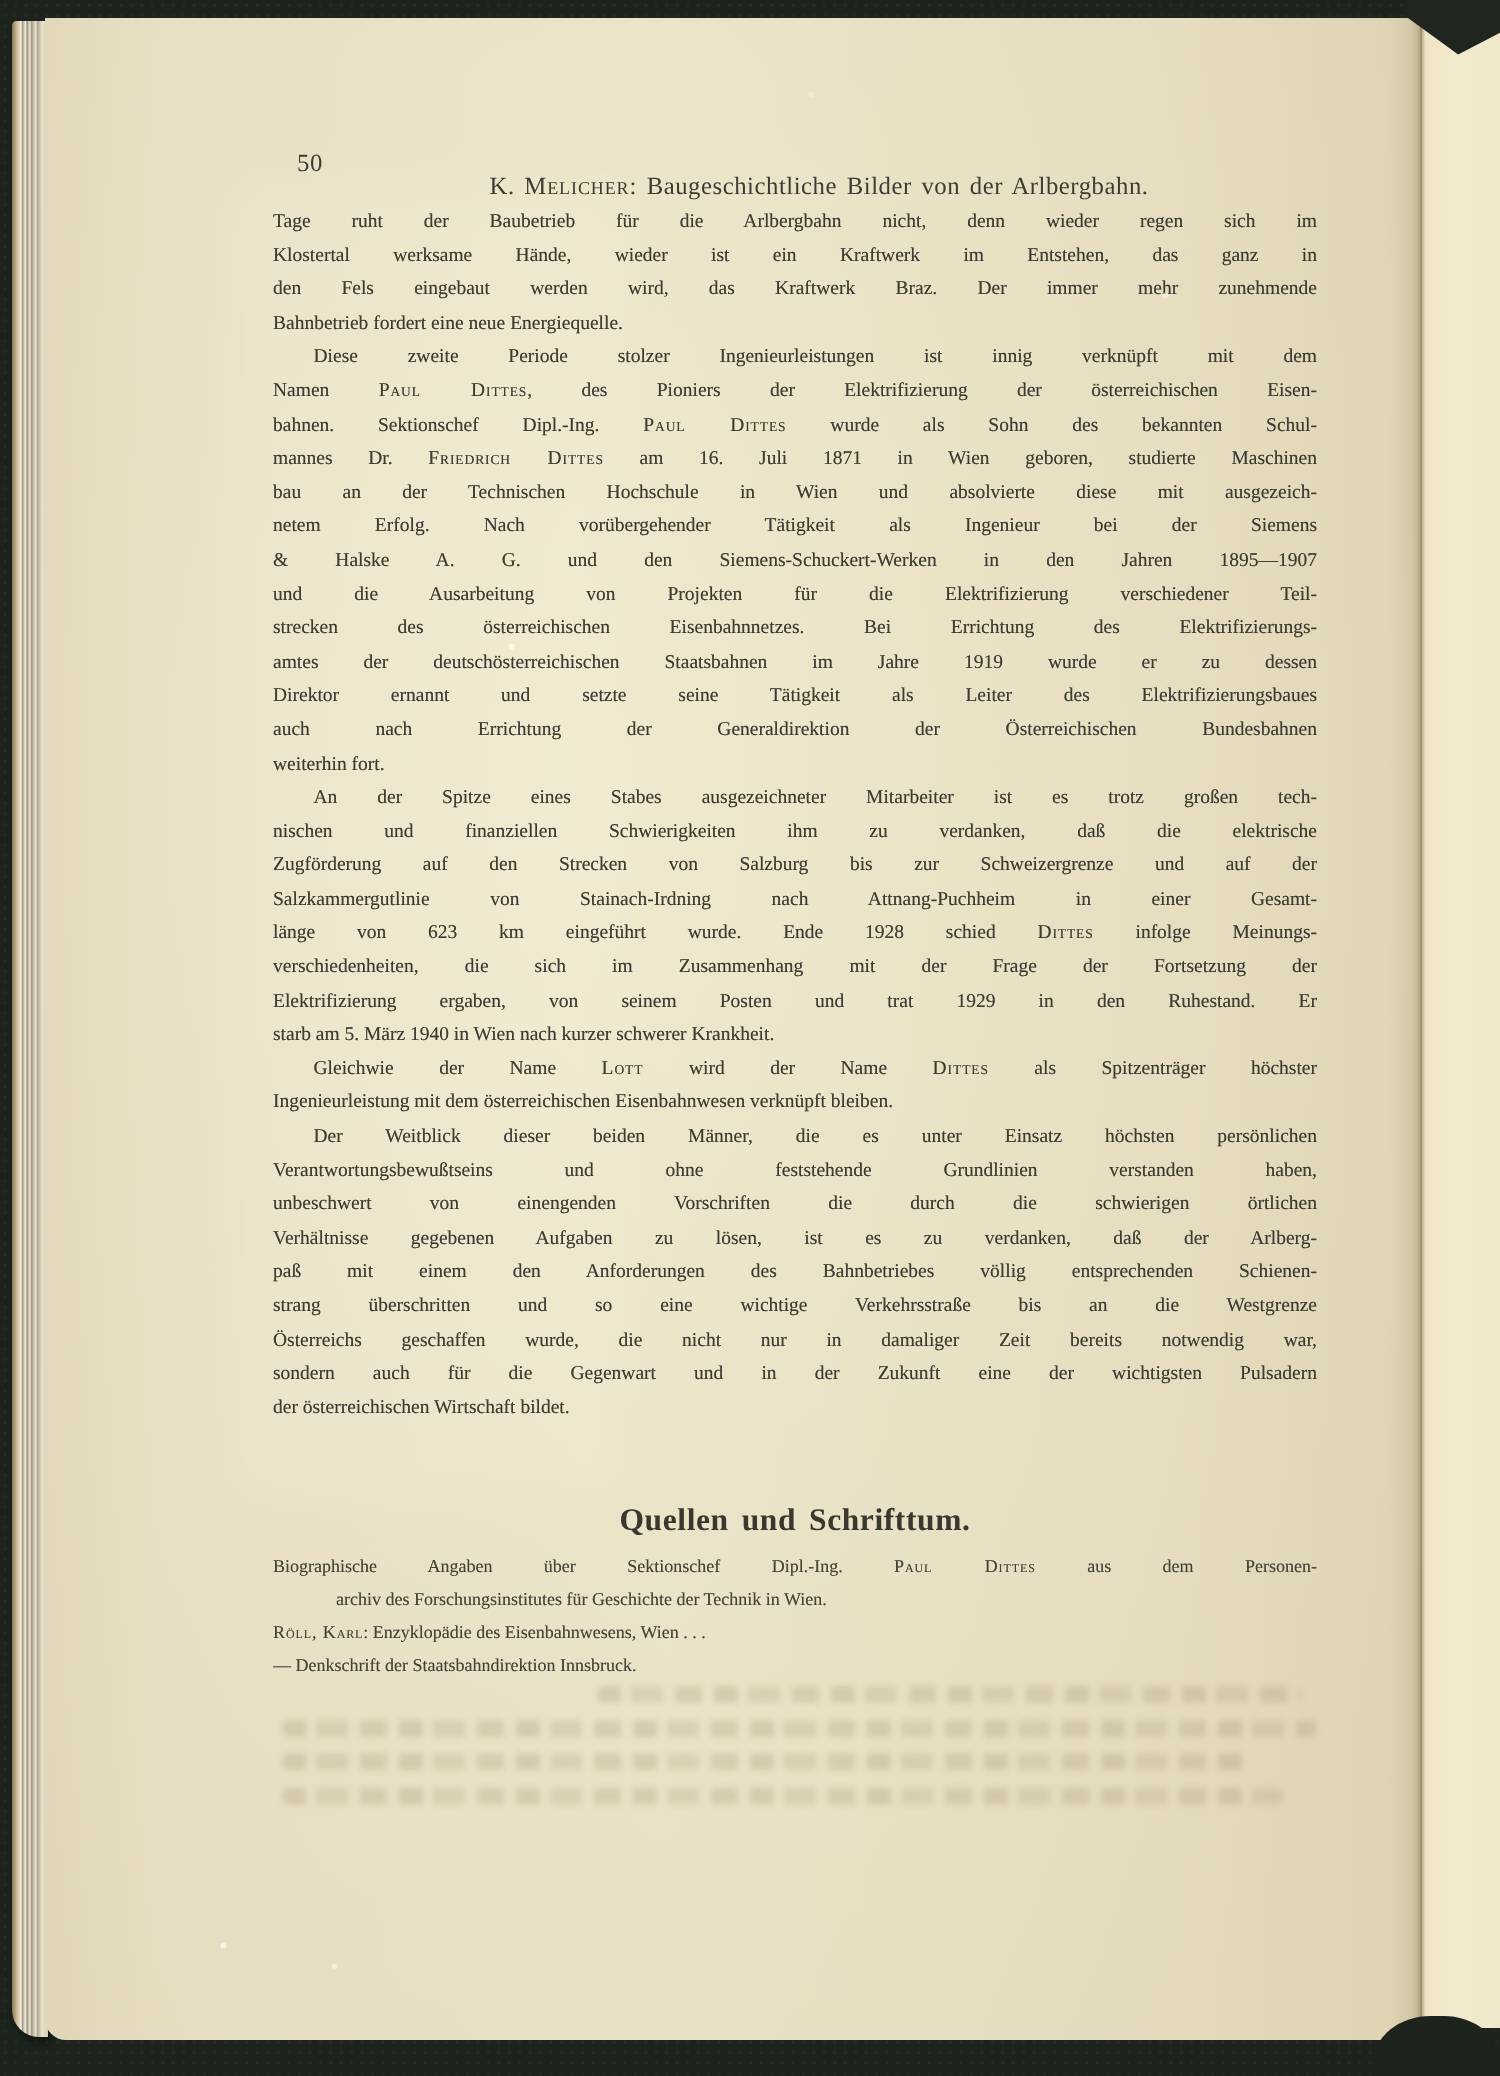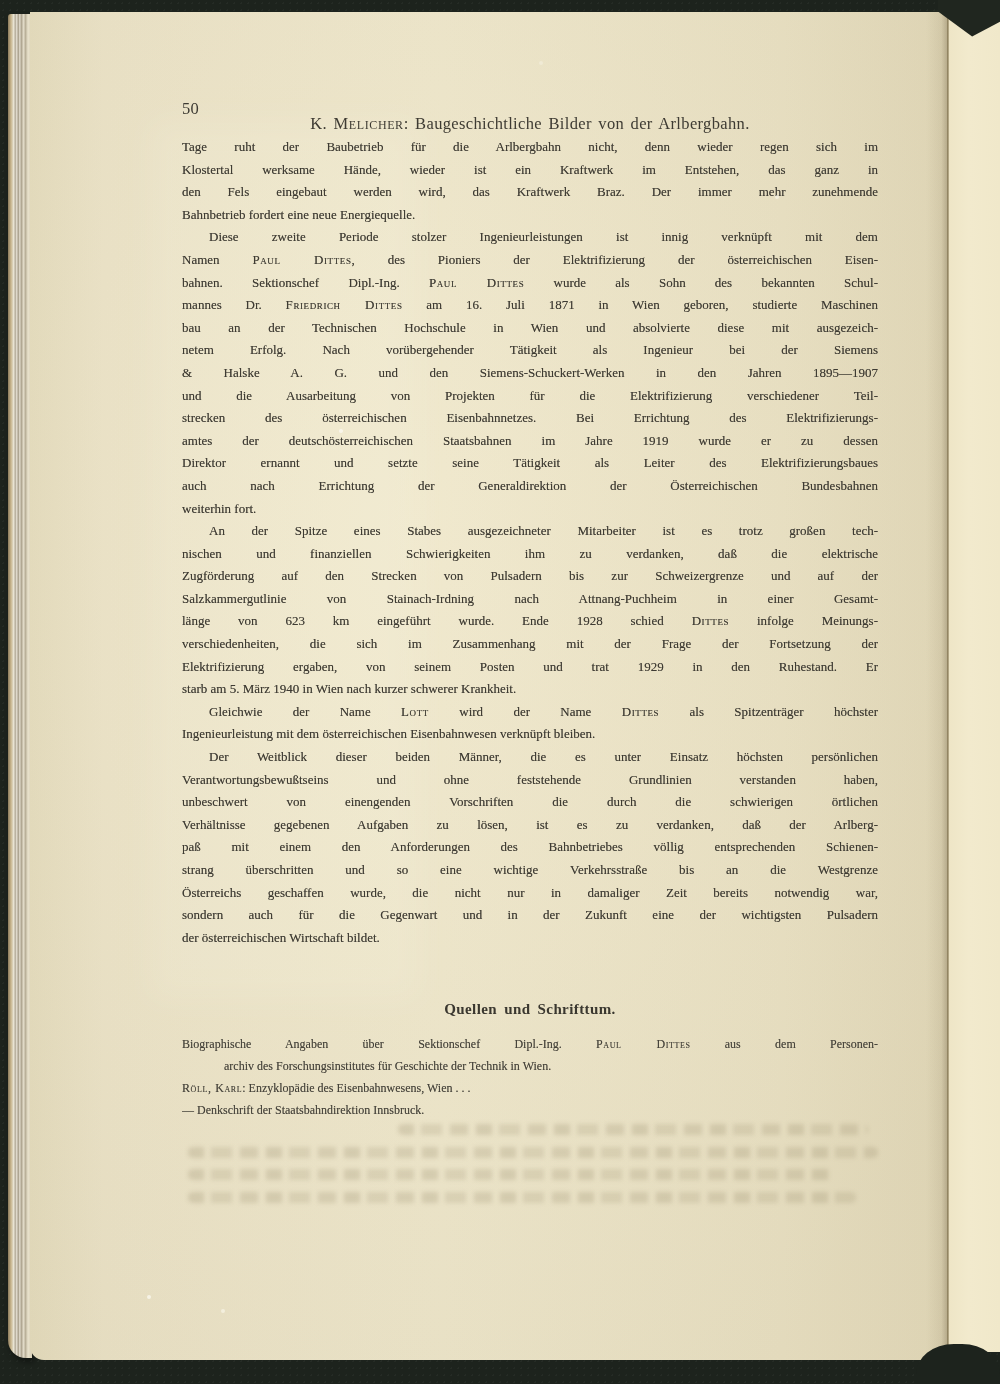--- a/index.html
+++ b/index.html
@@ -42,33 +42,33 @@
     background:#20261f;clip-path:polygon(0 0,100% 0,100% 42%,55% 70%,0 22%);}
   .bottom-gutter-dark{position:absolute;left:916px;top:1344px;width:84px;height:40px;
     background:#1d231d;border-radius:45% 45% 0 0 / 75% 75% 0 0;}
   .specks{position:absolute;left:0;top:0;width:2px;height:2px;border-radius:50%;
     box-shadow:340px 430px 0 1px rgba(250,248,238,0.85),
                148px 1296px 0 1px rgba(250,248,238,0.8),
                222px 1310px 0 1px rgba(248,245,232,0.7),
                776px 196px 0 1px rgba(250,248,238,0.6),
                540px 62px 0 1px rgba(246,242,228,0.5);}
   
-  .header-row{position:absolute;left:182px;top:99px;width:696px;height:22px;
+  .header-row{position:absolute;left:198px;top:99px;width:696px;height:22px;
     font-size:16.5px;color:#3e3b33;letter-spacing:0.35px;}
   .page-number{position:absolute;left:0;top:0;}
   .running-title{position:absolute;left:0;top:0;width:100%;text-align:center;word-spacing:2px;margin-top:15px;}
   .body-text{position:absolute;left:182px;top:136px;width:696px;
     font-size:13px;line-height:22.6px;color:#3e3b33;
     text-shadow:0 0 0.4px rgba(62,59,51,0.55);}
   .tline{text-align:justify;text-align-last:justify;height:22.6px;overflow:hidden;}
   .tline.tlast{text-align-last:left;}
   .para.indent .tline:first-child{text-indent:27px;}
   .sc{font-variant:small-caps;letter-spacing:0.6px;}
   .section-heading{position:absolute;left:182px;top:1001px;width:696px;margin:0;
-    text-align:center;font-size:15px;font-weight:bold;color:#3a372f;
+    text-align:center;font-size:21px;font-weight:bold;color:#3a372f;
     letter-spacing:0.4px;word-spacing:3px;}
   .bibliography{position:absolute;left:182px;top:1034px;width:696px;
     font-size:12px;line-height:21.9px;color:#45423a;
     text-shadow:0 0 0.4px rgba(62,59,51,0.45);}
   .bibliography .tline{height:21.9px;}
   .bib-entry.hang .tline:not(:first-child){margin-left:42px;width:654px;}
   
   .bleed{position:absolute;left:188px;top:1124px;width:694px;}
   .bleed-line{height:11px;margin-bottom:11.5px;border-radius:5px;filter:blur(2.2px);
     background:repeating-linear-gradient(90deg,
@@ -117,21 +117,21 @@
         <div class="tline"><span>und die Ausarbeitung von Projekten für die Elektrifizierung verschiedener Teil-</span></div>
         <div class="tline"><span>strecken des österreichischen Eisenbahnnetzes. Bei Errichtung des Elektrifizierungs-</span></div>
         <div class="tline"><span>amtes der deutschösterreichischen Staatsbahnen im Jahre 1919 wurde er zu dessen</span></div>
         <div class="tline"><span>Direktor ernannt und setzte seine Tätigkeit als Leiter des Elektrifizierungsbaues</span></div>
         <div class="tline"><span>auch nach Errichtung der Generaldirektion der Österreichischen Bundesbahnen</span></div>
         <div class="tline tlast"><span>weiterhin fort.</span></div>
       </div>
       <div class="para indent">
         <div class="tline"><span>An der Spitze eines Stabes ausgezeichneter Mitarbeiter ist es trotz großen tech-</span></div>
         <div class="tline"><span>nischen und finanziellen Schwierigkeiten ihm zu verdanken, daß die elektrische</span></div>
-        <div class="tline"><span>Zugförderung auf den Strecken von Pulsadern bis zur Schweizergrenze und auf der</span></div>
+        <div class="tline"><span>Zugförderung auf den Strecken von Salzburg bis zur Schweizergrenze und auf der</span></div>
         <div class="tline"><span>Salzkammergutlinie von Stainach-Irdning nach Attnang-Puchheim in einer Gesamt-</span></div>
         <div class="tline"><span>länge von 623 km eingeführt wurde. Ende 1928 schied </span><span class="sc">Dittes</span><span> infolge Meinungs-</span></div>
         <div class="tline"><span>verschiedenheiten, die sich im Zusammenhang mit der Frage der Fortsetzung der</span></div>
         <div class="tline"><span>Elektrifizierung ergaben, von seinem Posten und trat 1929 in den Ruhestand. Er</span></div>
         <div class="tline tlast"><span>starb am 5. März 1940 in Wien nach kurzer schwerer Krankheit.</span></div>
       </div>
       <div class="para indent">
         <div class="tline"><span>Gleichwie der Name </span><span class="sc">Lott</span><span> wird der Name </span><span class="sc">Dittes</span><span> als Spitzenträger höchster</span></div>
         <div class="tline tlast"><span>Ingenieurleistung mit dem österreichischen Eisenbahnwesen verknüpft bleiben.</span></div>
       </div>

